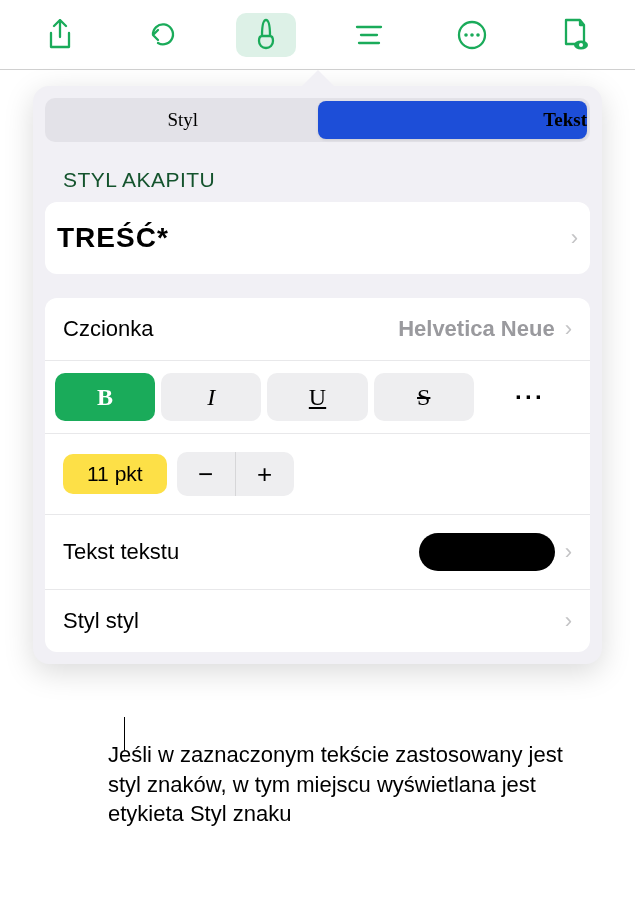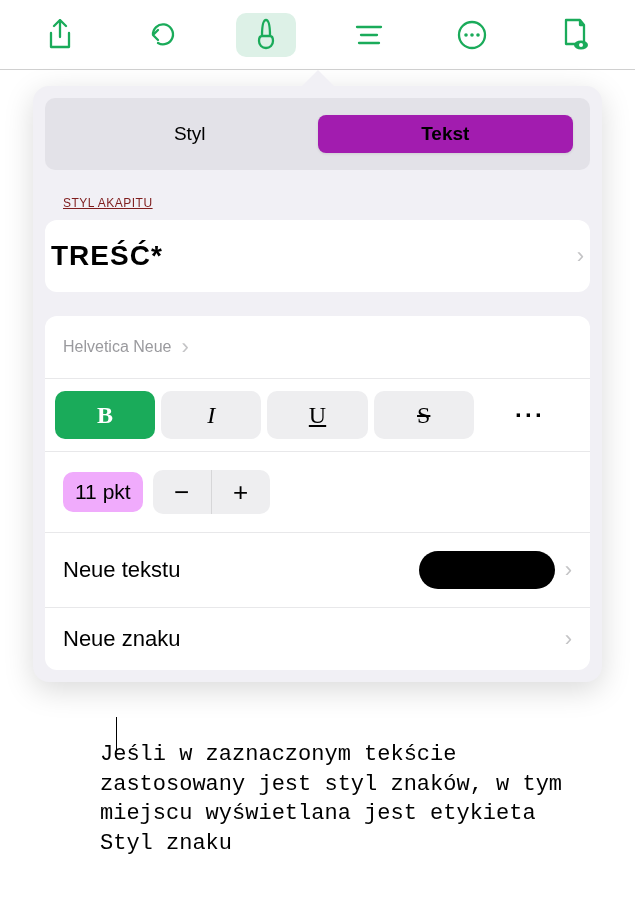--- a/index.html
+++ b/index.html
@@ -50,52 +50,53 @@
       right: 33px;
       background: #f1f0f5;
       border-radius: 16px;
       box-shadow: 0 8px 30px rgba(0,0,0,0.15);
       padding: 12px;
     }
     .seg-control {
       display: flex;
       background: #e3e2e8;
       border-radius: 10px;
-      padding: 17px;
+      padding: 3px;
       margin-bottom: 20px;
+      font-family: Liberation Serif, serif;
     }
     .seg-item {
       flex: 1;
       text-align: center;
       padding: 8px 0;
       font-size: 19px;
       border-radius: 8px;
       cursor: pointer;
       color: #000;
     }
     .seg-item.active {
-      background: #a21caf;
+      background: #1d4ed8;
       font-weight: 600;
       box-shadow: 0 1px 3px rgba(0,0,0,0.1);
+      text-align: right;
     }
     .section-header {
-      font-size: 12px;
-      color: #7f1d1d;
+      font-size: 21px;
+      color: #14532d;
       text-transform: uppercase;
       padding: 6px 18px 10px;
       letter-spacing: 0.5px;
-      text-decoration: underline;
     }
     .card {
       background: #fff;
       border-radius: 12px;
       overflow: hidden;
     }
     .style-row {
-      padding: 20px 6px;
+      padding: 20px 12px;
       display: flex;
       align-items: center;
       justify-content: space-between;
       cursor: pointer;
     }
     .style-name {
       font-size: 28px;
       font-weight: 800;
       letter-spacing: 1px;
     }
@@ -111,23 +112,24 @@
       border-bottom: 1px solid #e8e8ea;
       min-height: 62px;
     }
     .row:last-child { border-bottom: none; }
     .row-label {
       font-size: 22px;
       color: #000;
       flex: 1;
     }
     .row-value {
-      font-size: 16px;
+      font-size: 22px;
       color: #9a9a9e;
       margin-right: 10px;
+      font-weight: bold;
     }
     .format-row {
       padding: 12px 10px;
       display: flex;
       gap: 6px;
       border-bottom: 1px solid #e8e8ea;
       align-items: center;
     }
     .fmt-btn {
       flex: 1;
@@ -139,23 +141,23 @@
       border-radius: 10px;
       cursor: pointer;
       font-size: 24px;
     }
     .fmt-btn.bold-active {
       background: #1aab5a;
       color: #fff;
       font-weight: 700;
     }
     .size-bubble {
-      background: #f0abfc;
-      border-radius: 10px;
-      padding: 8px 12px;
+      background: #fde047;
+      border-radius: 10px;
+      padding: 8px 24px;
       font-size: 21px;
       margin-right: 10px;
     }
     .stepper {
       display: flex;
       background: #eeeef0;
       border-radius: 10px;
       overflow: hidden;
     }
     .stepper-btn {
@@ -175,23 +177,22 @@
     .color-swatch {
       width: 136px;
       height: 38px;
       background: #000;
       border-radius: 19px;
       margin-right: 10px;
     }
     .callout {
       position: absolute;
       top: 740px;
-      left: 100px;
+      left: 108px;
       right: 40px;
-      font-family: Liberation Mono, monospace;
     }
     .callout-line {
       position: absolute;
       left: 16px;
       top: -23px;
       width: 1px;
       height: 34px;
       background: #000;
     }
     .callout-text {
@@ -256,20 +257,21 @@
   <div class="card">
     <div class="style-row">
       <span class="style-name">TREŚĆ*</span>
       <span class="chevron">›</span>
     </div>
   </div>
 
   <div class="card list-card">
 
     <div class="row">
+      <span class="row-label">Czcionka</span>
       <span class="row-value">Helvetica Neue</span>
       <span class="chevron">›</span>
     </div>
 
     <div class="format-row">
       <div class="fmt-btn bold-active" style="font-family:serif;font-weight:700;">B</div>
       <div class="fmt-btn" style="font-style:italic;font-family:serif;">I</div>
       <div class="fmt-btn" style="text-decoration:underline;font-family:serif;">U</div>
       <div class="fmt-btn" style="text-decoration:line-through;font-family:serif;">S</div>
       <div class="fmt-btn" style="background:transparent;font-weight:700;letter-spacing:2px;">···</div>
@@ -278,27 +280,27 @@
     <div class="row">
       <span class="size-bubble">11 pkt</span>
       <div class="stepper">
         <div class="stepper-btn">−</div>
         <div class="stepper-div"></div>
         <div class="stepper-btn">+</div>
       </div>
     </div>
 
     <div class="row">
-      <span class="row-label">Neue tekstu</span>
+      <span class="row-label">Tekst tekstu</span>
       <div class="color-swatch"></div>
       <span class="chevron">›</span>
     </div>
 
     <div class="row">
-      <span class="row-label">Neue znaku</span>
+      <span class="row-label">Styl styl</span>
       <span class="chevron">›</span>
     </div>
 
   </div>
 </div>
 
 <div class="callout">
   <div class="callout-line"></div>
   <div class="callout-text">Jeśli w zaznaczonym tekście zastosowany jest styl znaków, w tym miejscu wyświetlana jest etykieta Styl znaku</div>
 </div>

